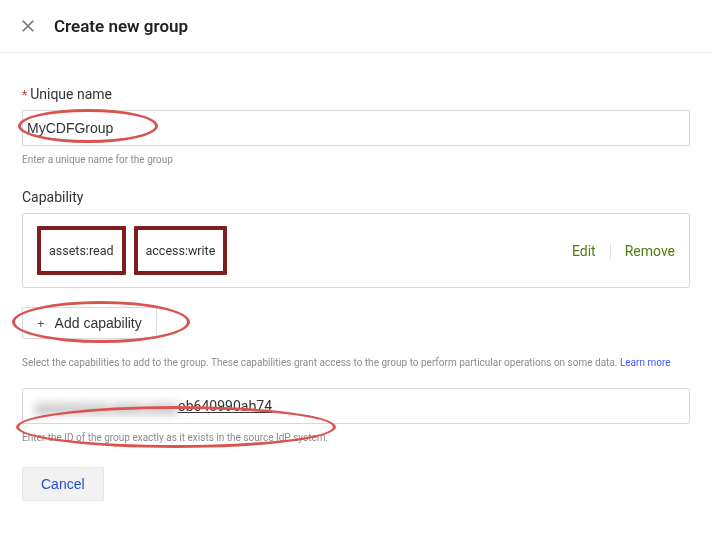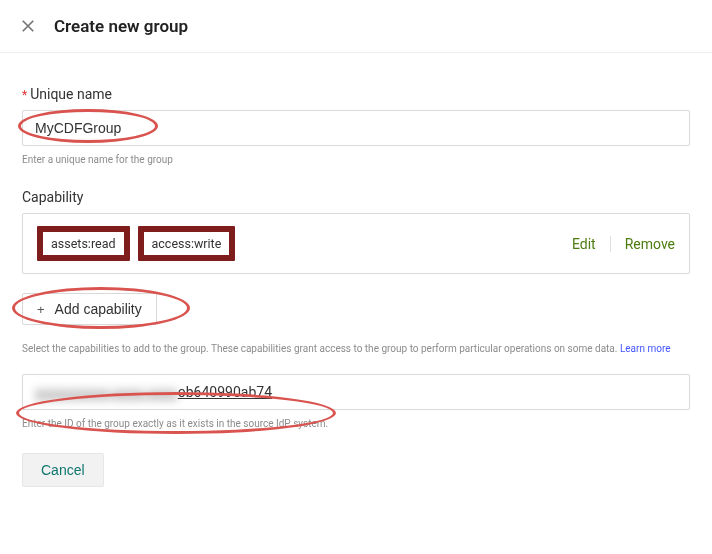--- a/index.html
+++ b/index.html
@@ -43,21 +43,21 @@
   .field-section { margin-bottom: 22px; }
   .field-label {
     font-size: 14px;
     color: #333;
     margin-bottom: 8px;
     display: block;
   }
   .required-asterisk { color: #e03131; margin-right: 3px; font-size: 12px; }
   .text-input {
     width: 100%;
-    padding: 9px 12px;
+    padding: 9px 4px;
     font-size: 14px;
     border: 1px solid #d9d9d9;
     border-radius: 2px;
     outline: none;
     color: #333;
   }
   .helper-text {
     font-size: 10px;
     color: #8c8c8c;
     margin-top: 6px;
@@ -71,22 +71,22 @@
     border: 1px solid #d9d9d9;
     border-radius: 2px;
     padding: 12px 14px;
     display: flex;
     align-items: center;
     justify-content: space-between;
     margin-bottom: 12px;
   }
   .cap-tags { display: flex; gap: 8px; }
   .cap-tag {
-    border: 6px solid #7f1d1d;
-    padding: 4px 8px;
+    border: 4px solid #7f1d1d;
+    padding: 13px 8px;
     font-size: 12.5px;
     color: #333;
     border-radius: 1px;
     background: #fff;
   }
   .cap-actions {
     display: flex;
     align-items: center;
     gap: 14px;
     font-size: 14px;
@@ -126,21 +126,21 @@
     cursor: pointer;
     border: 1px solid transparent;
   }
   .btn-primary {
     background: #4f5dff;
     color: #fff;
     border-color: #4f5dff;
   }
   .btn-secondary {
     background: #f2f2f2;
-    color: #0f766e;
+    color: #1d4ed8;
     border-color: #e6e6e6;
   }
   
   .annot {
     position: absolute;
     border: 3px solid #d9534f;
     border-radius: 50%;
     pointer-events: none;
   }
   .rel { position: relative; margin-top: 7px; }

